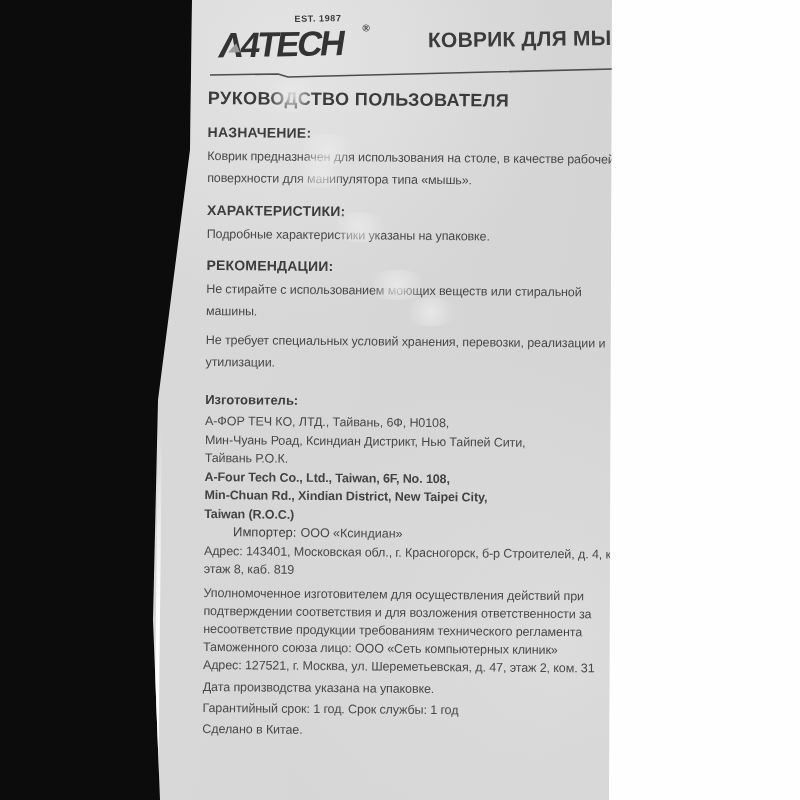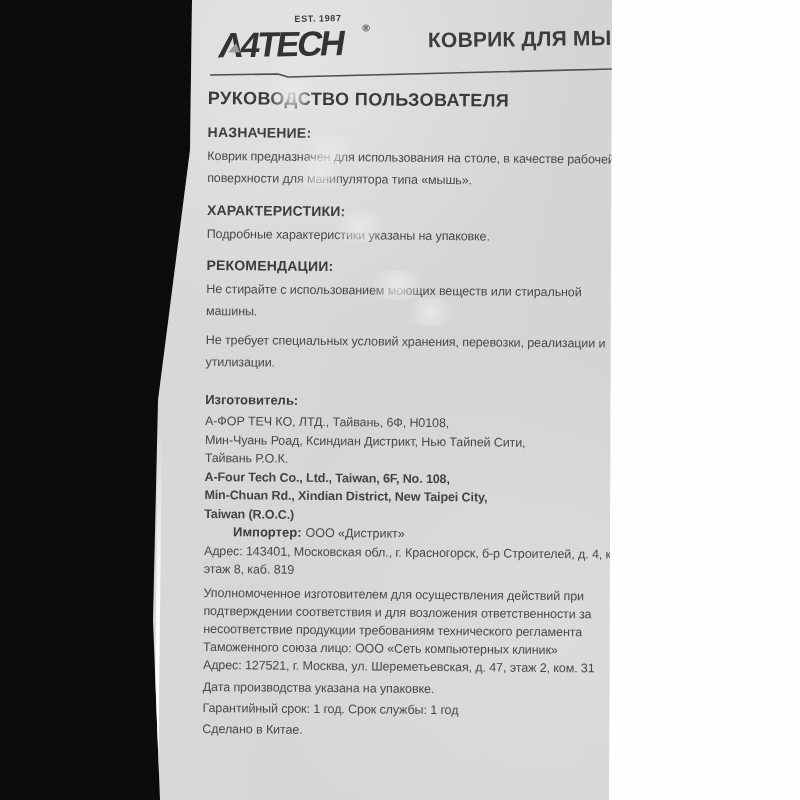--- a/index.html
+++ b/index.html
@@ -72,21 +72,21 @@
   .content p.body{font-size:12.5px;line-height:22px;margin:0 0 14px 0;letter-spacing:-.1px;}
   .content p.w1{max-width:412px;margin-bottom:14px;}
   .content p.w2{margin-bottom:13px;}
   .content p.w3{margin-bottom:7px;}
   .content p.storage{max-width:400px;margin-bottom:19px;}
 
   .mf-label{font-size:13px;font-weight:700;color:#3d3d3d;margin:0 0 4px 0;line-height:16px;}
   .mf-lines div{font-size:12.5px;line-height:18.5px;letter-spacing:-.1px;}
   .mf-lines div.en{font-weight:700;color:#434343;}
   .importer{margin:0;font-size:12.5px;line-height:18.5px;}
-  .importer .b{font-weight:700;font-size:13px;color:#3d3d3d;margin-right:4px;padding-left:29px;}
+  .importer .b{font-weight:400;font-size:13px;color:#3d3d3d;margin-right:4px;padding-left:29px;}
   .addr{margin:0 0 5px 0;}
   .addr div{font-size:12.5px;line-height:18.5px;letter-spacing:-.1px;}
   .legal{margin:0 0 3px 0;}
   .legal div{font-size:12.5px;line-height:18px;letter-spacing:-.1px;}
   .footer div{font-size:12.5px;line-height:21px;letter-spacing:-.1px;}
 
   
   .glare{position:absolute;border-radius:50%;pointer-events:none;
     background:radial-gradient(circle,rgba(233,233,233,.92) 0%,rgba(233,233,233,0) 70%);}
   .g1{left:262px;top:78px;width:60px;height:34px;}
@@ -135,21 +135,21 @@
       <p class="mf-label">Изготовитель:</p>
       <div class="mf-lines">
         <div>А-ФОР ТЕЧ КО, ЛТД., Тайвань, 6Ф, Н0108,</div>
         <div>Мин-Чуань Роад, Ксиндиан Дистрикт, Нью Тайпей Сити,</div>
         <div>Тайвань Р.О.К.</div>
         <div class="en">A-Four Tech Co., Ltd., Taiwan, 6F, No. 108,</div>
         <div class="en">Min-Chuan Rd., Xindian District, New Taipei City,</div>
         <div class="en">Taiwan (R.O.C.)</div>
       </div>
 
-      <p class="importer"><span class="b">Импортер:</span><span>ООО «Дистрикт»</span></p>
+      <p class="importer"><span class="b">Импортер:</span><span>ООО «Ксиндиан»</span></p>
       <div class="addr">
         <div>Адрес: 143401, Московская обл., г. Красногорск, б-р Строителей, д. 4, к. 1,</div>
         <div>этаж 8, каб. 819</div>
       </div>
 
       <div class="legal">
         <div>Уполномоченное изготовителем для осуществления действий при</div>
         <div>подтверждении соответствия и для возложения ответственности за</div>
         <div>несоответствие продукции требованиям технического регламента</div>
         <div>Таможенного союза лицо: ООО «Сеть компьютерных клиник»</div>

